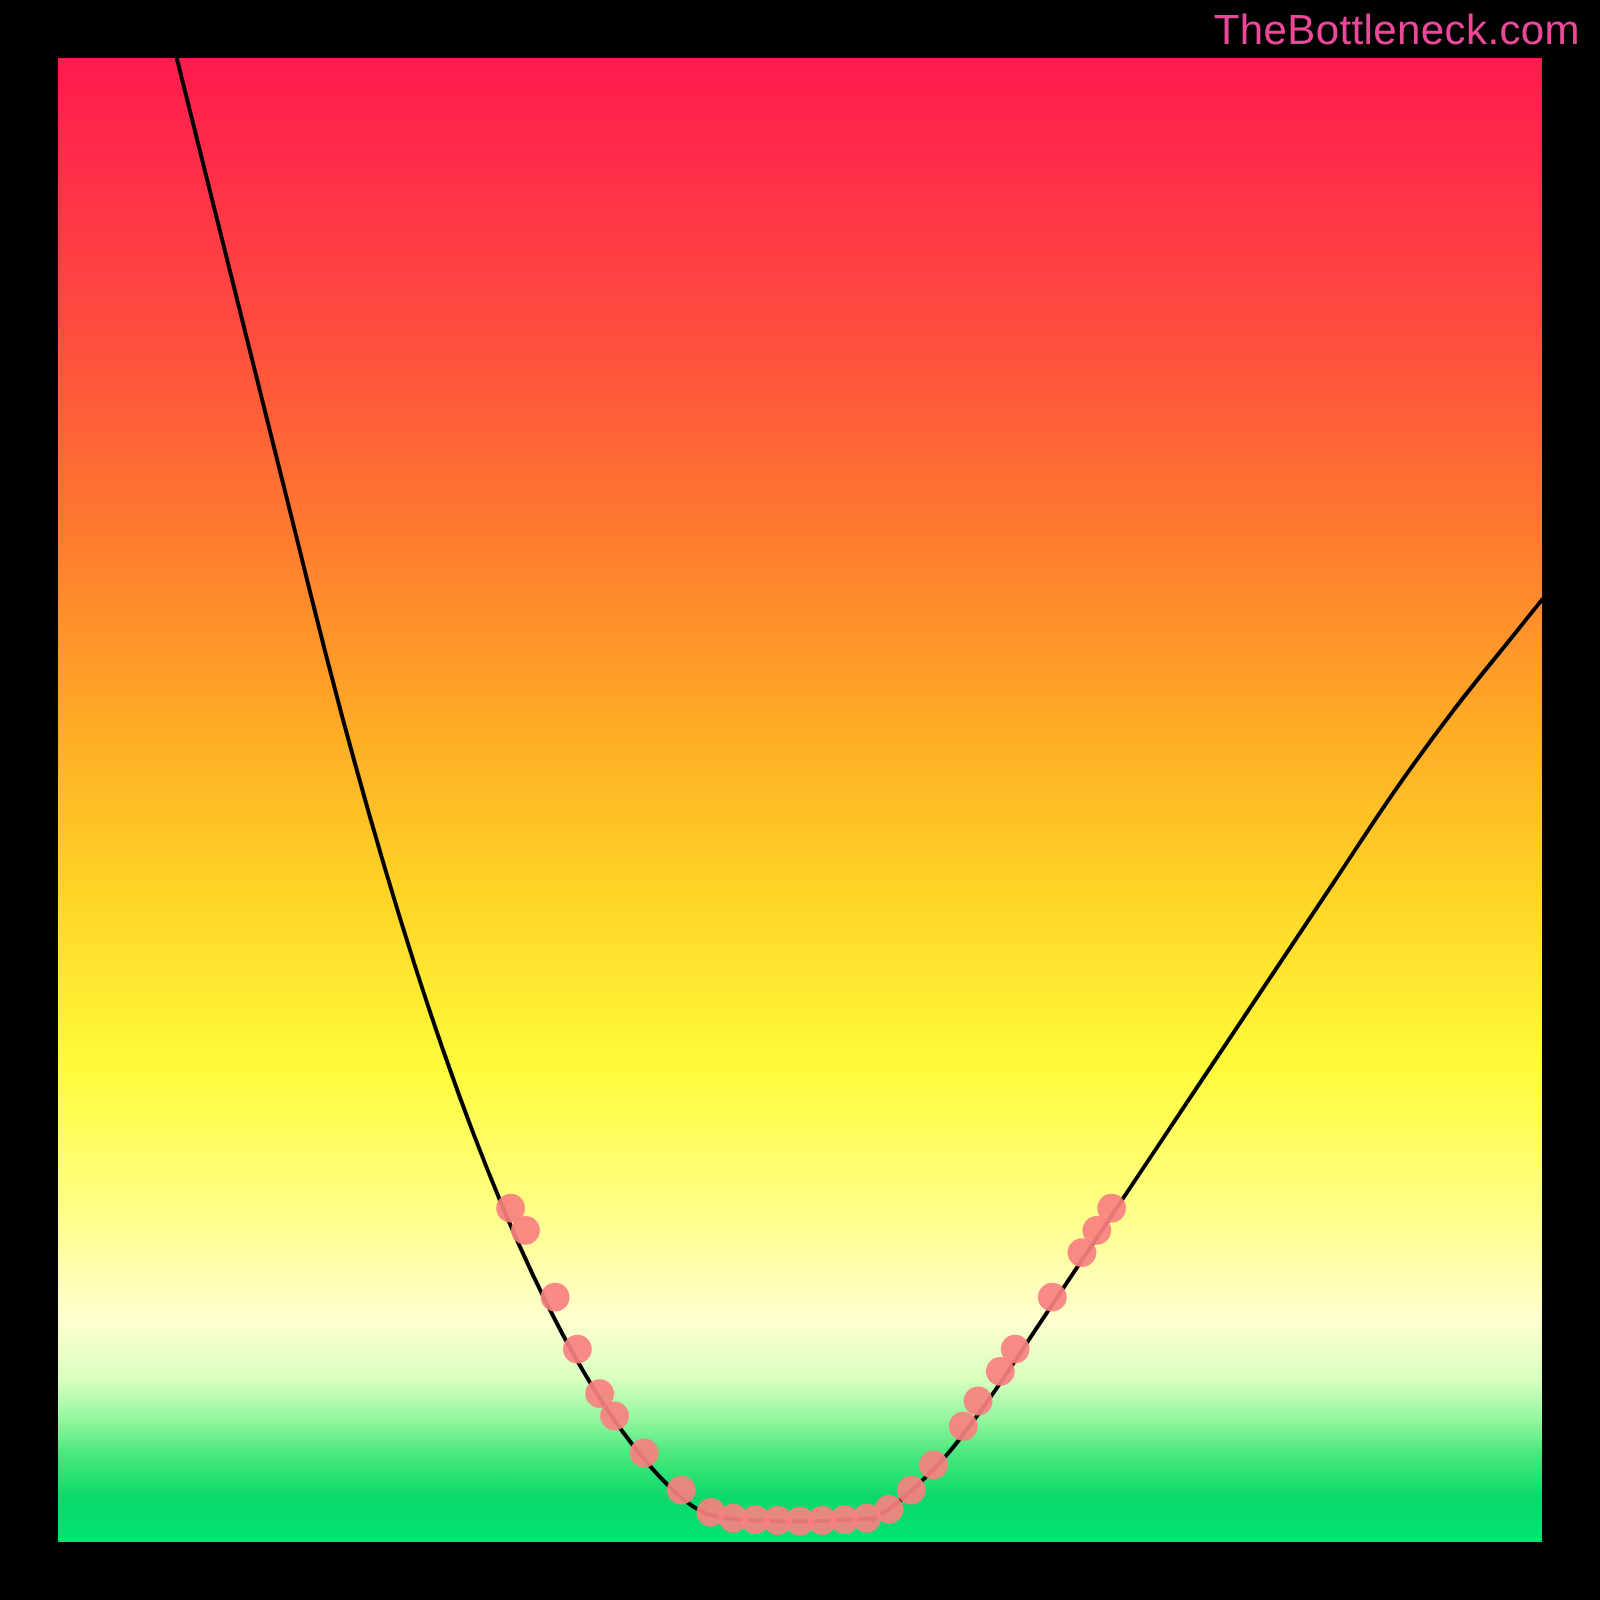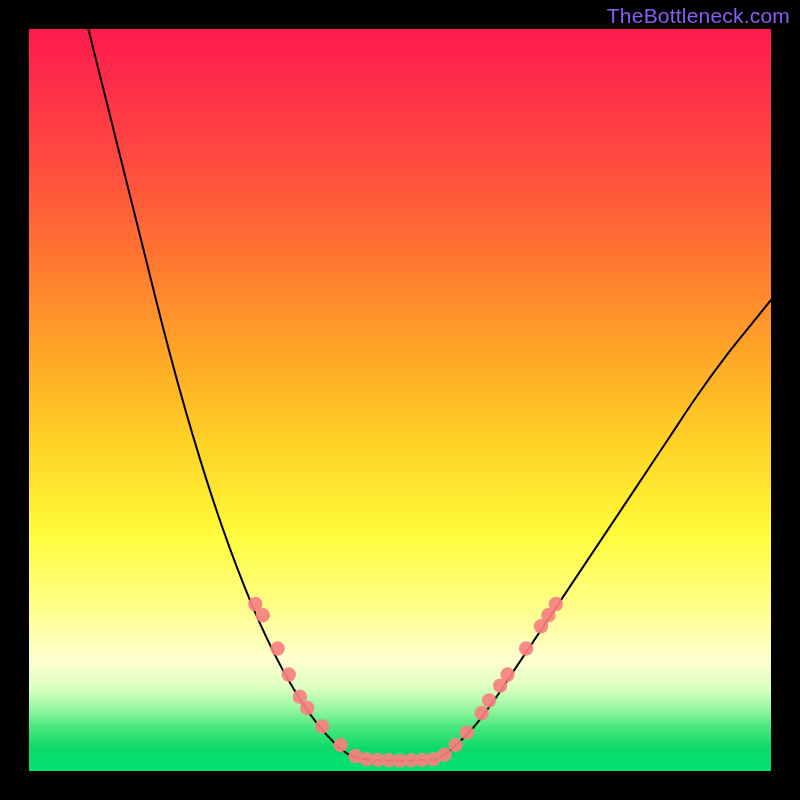--- a/index.html
+++ b/index.html
@@ -41,21 +41,21 @@
       #4be87e 94%,
       #20df70 96%,
       #0ad96a 97%,
       #01e472 100%
     );
   }
   .watermark {
     position: absolute;
     top: 4px;
     right: 10px;
-    color: #8b5cf6;
+    color: #ec4899;
     font-size: 21px;
     font-weight: 500;
     letter-spacing: 0.2px;
     z-index: 5;
     user-select: none;
     pointer-events: none;
   }
   svg.curve {
     position: absolute;
     top: 0;

